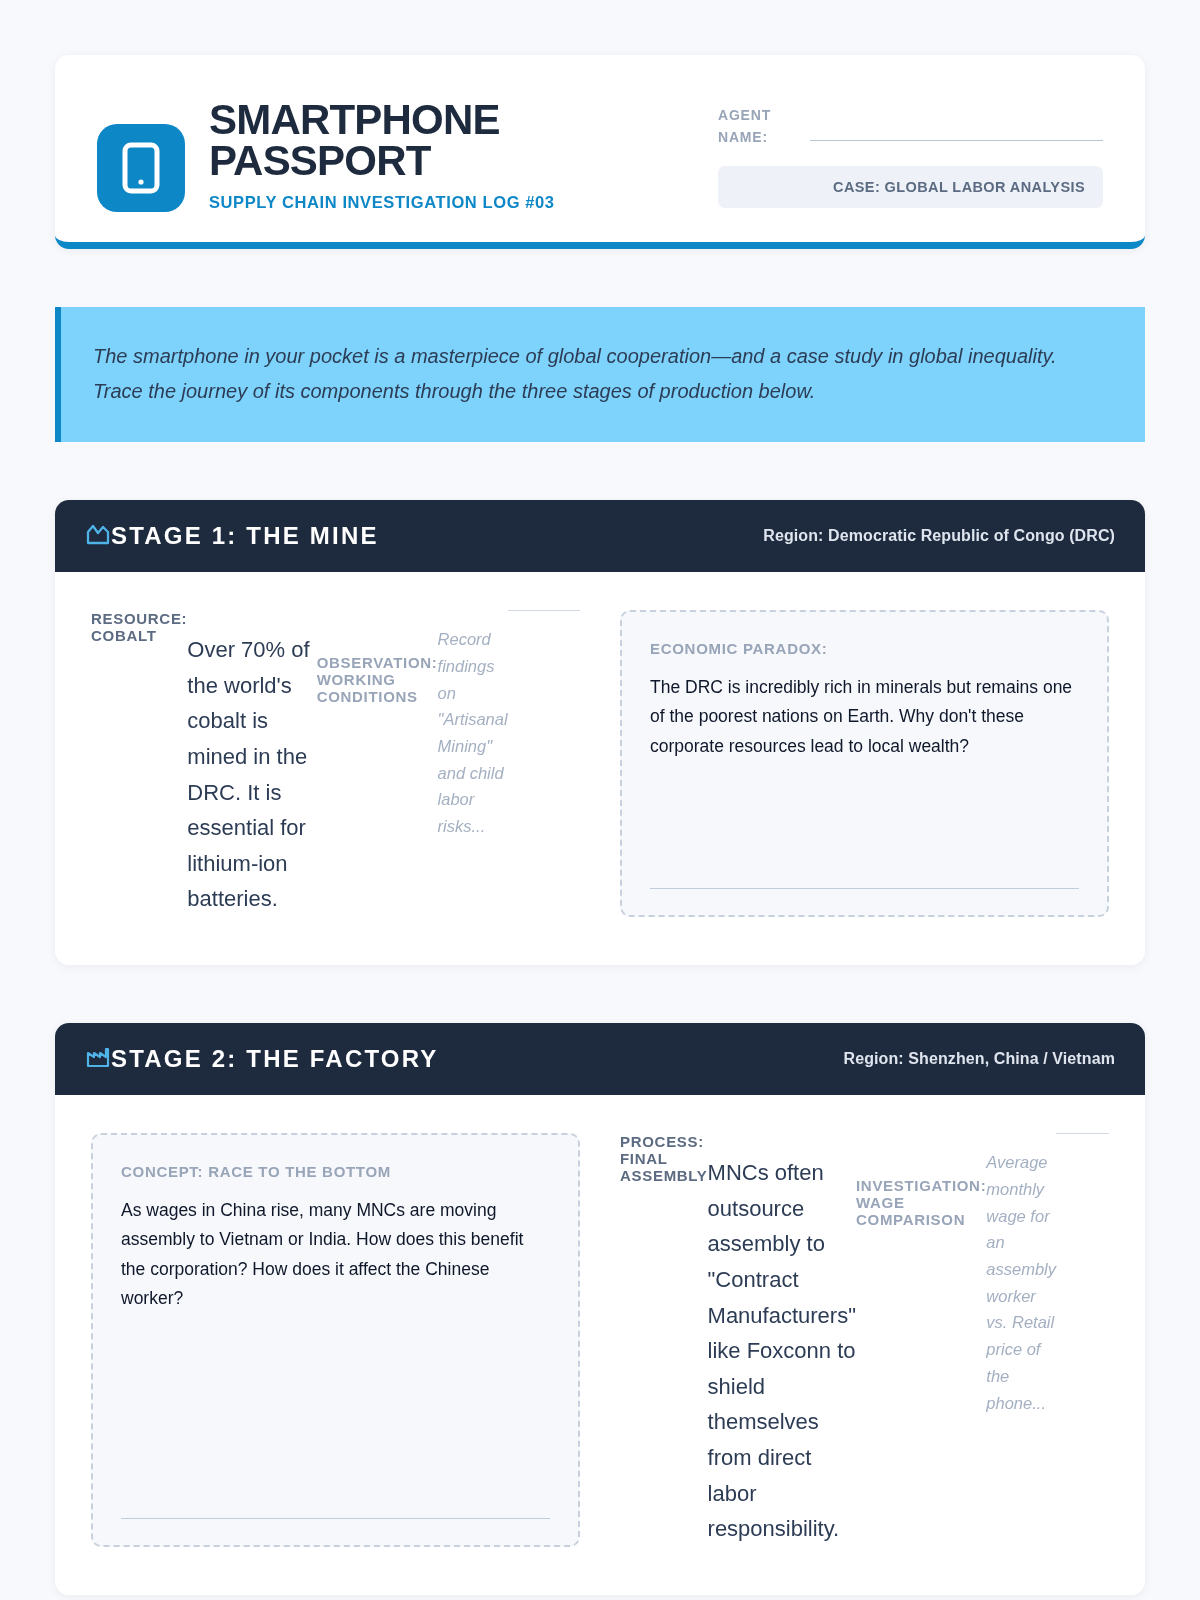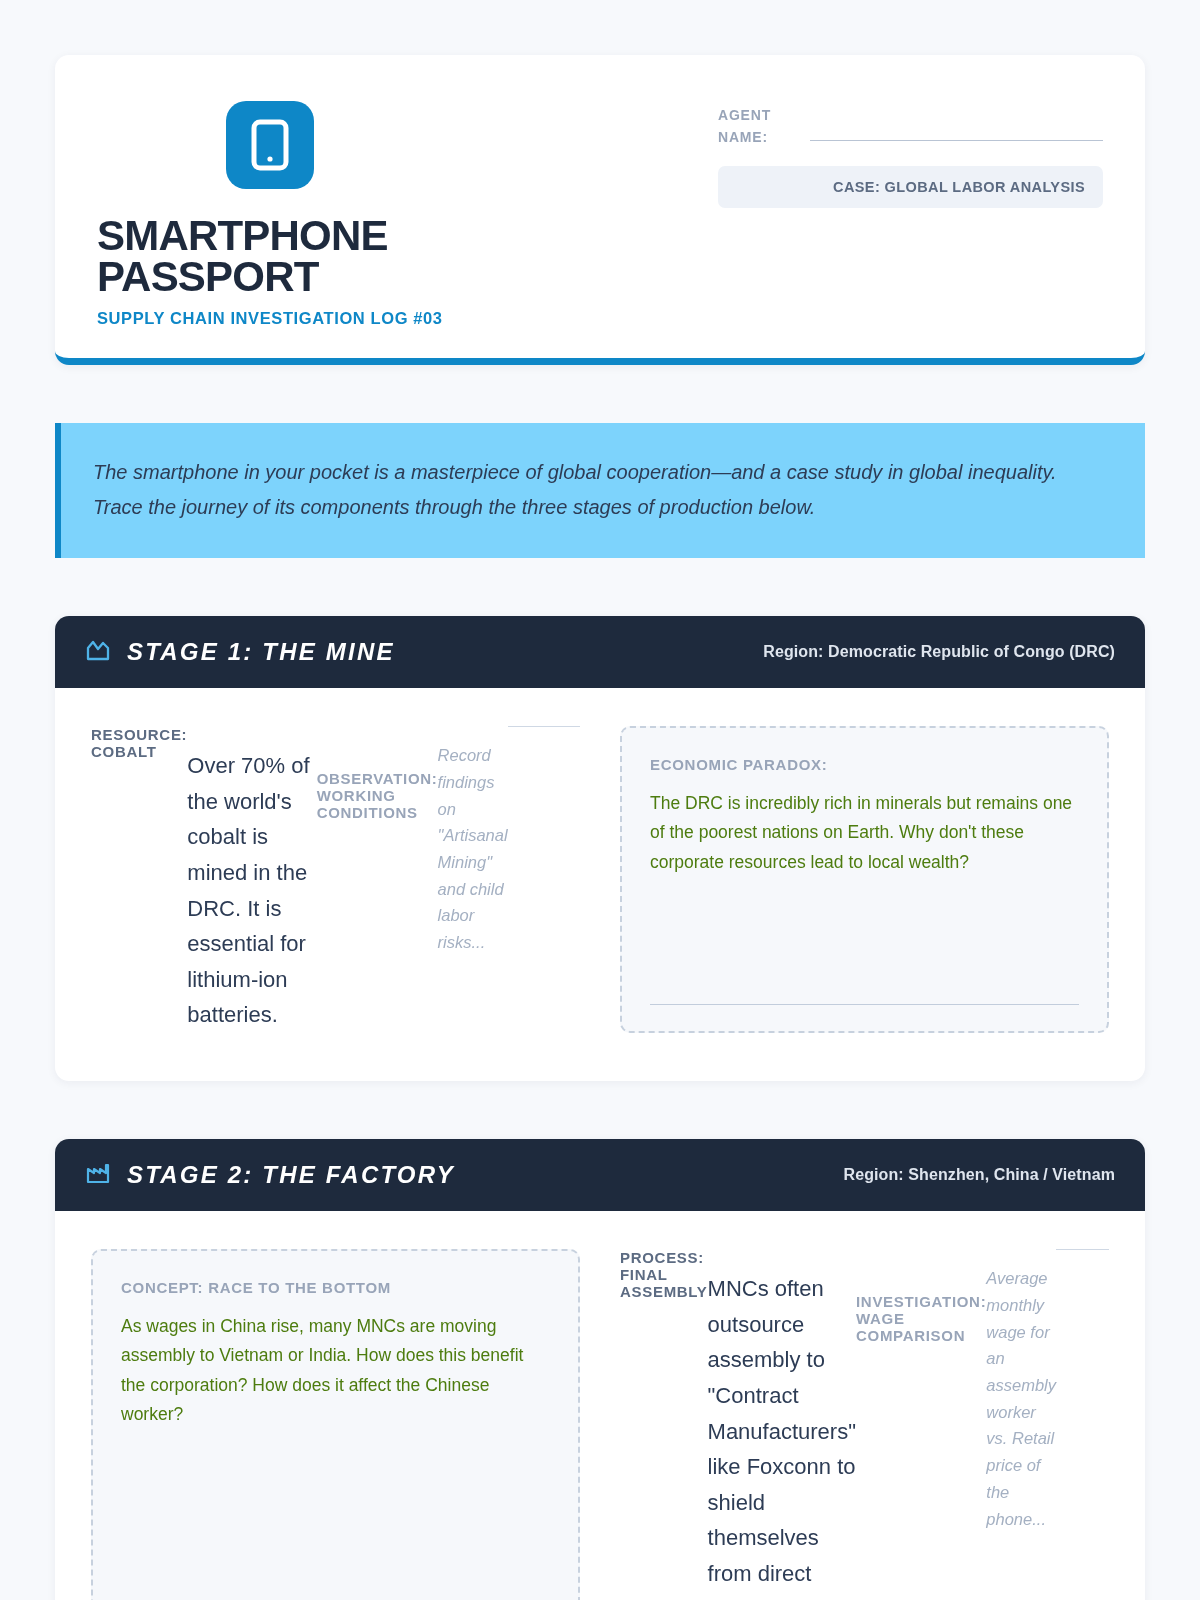--- a/index.html
+++ b/index.html
@@ -27,23 +27,22 @@
     padding: 42px 42px 30px 42px;
     border-bottom: 7px solid #0e87c7;
     display: flex;
     align-items: flex-start;
     justify-content: space-between;
     overflow: hidden;
   }
 
   .brand {
     display: flex;
-    align-items: center;
+    align-items: flex-end;
     gap: 24px;
-    flex-direction: column;
   }
 
   .logo-tile {
     width: 88px;
     height: 88px;
     border-radius: 20px;
     background: #0e87c7;
     display: flex;
     align-items: center;
     justify-content: center;
@@ -141,22 +140,20 @@
     background: #1e2a3d;
     padding: 22px 30px;
     display: flex;
     align-items: center;
     justify-content: space-between;
   }
 
   .stage-head-left {
     display: flex;
     align-items: center;
-    gap: 16px;
-    font-style: italic;
   }
 
   .stage-title {
     font-size: 24px;
     font-weight: 800;
     letter-spacing: 2.2px;
     color: #ffffff;
     text-transform: uppercase;
   }
 
@@ -216,21 +213,21 @@
     padding: 28px 28px 26px 28px;
     display: flex;
     flex-direction: column;
     flex: 1 1 auto;
   }
 
   .callout .callout-text {
     margin-top: 16px;
     font-size: 17.5px;
     line-height: 1.68;
-    color: #4d7c0f;
+    color: #0f172a;
   }
 
   .callout .writeline { background: #c2cddc; }
   .pad-top-44 { margin-top: 44px; }
 </style>
 </head>
 <body>
 
 <div class="page">
 

